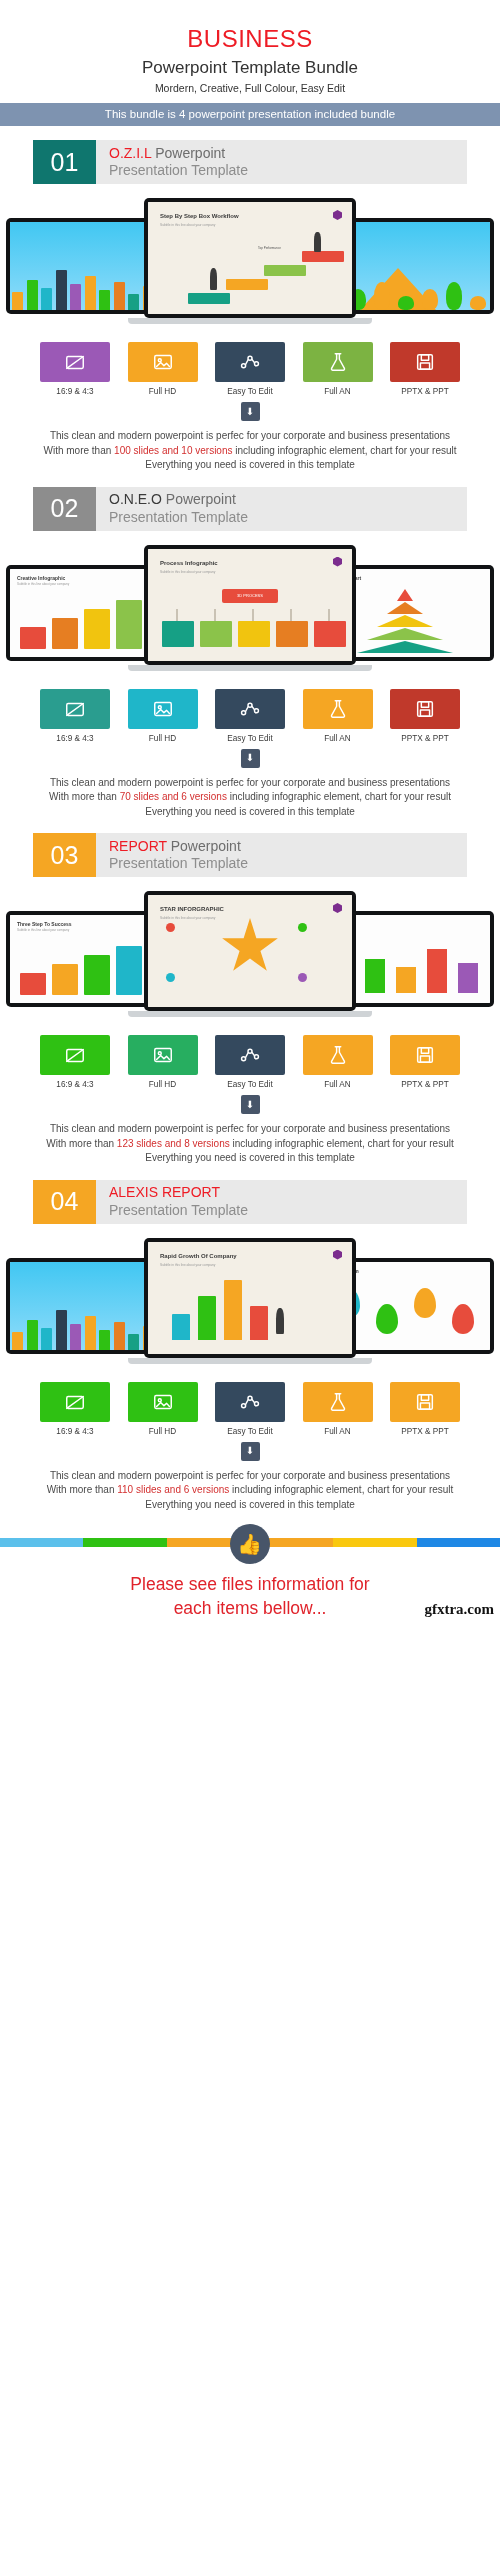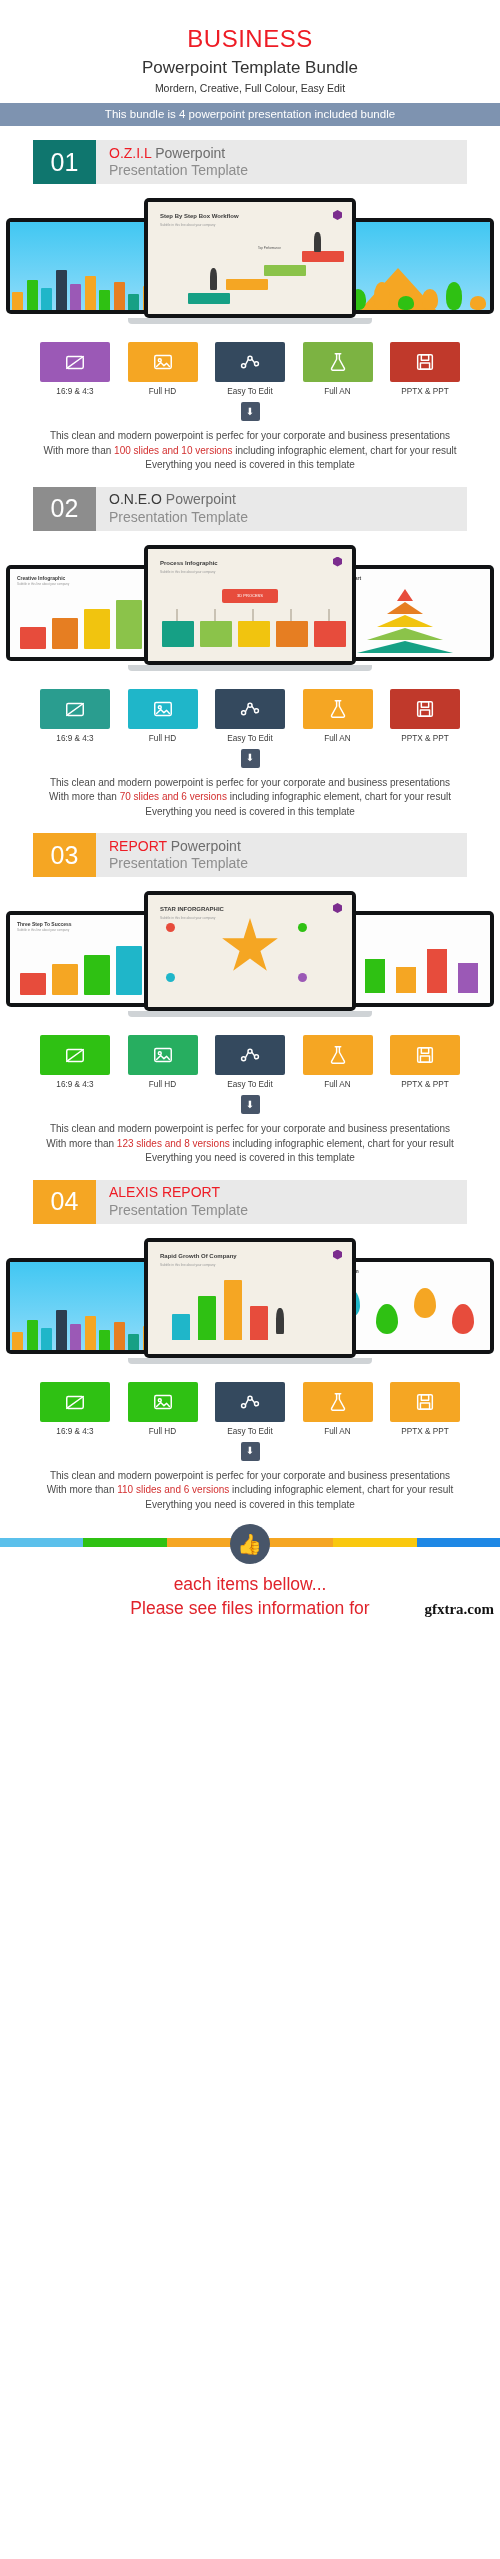--- a/index.html
+++ b/index.html
@@ -620,17 +620,17 @@
   <div class="colorbar" id="colorbar">
       <span style="background: rgb(91, 192, 235);"></span>
       <span style="background: rgb(47, 193, 19);"></span>
       <span style="background: rgb(245, 166, 35);"></span>
       <span style="background: rgb(245, 166, 35);"></span>
       <span style="background: rgb(249, 200, 14);"></span>
       <span style="background: rgb(30, 136, 229);"></span>
     </div>
   <div class="thumb-circle">👍</div>
   <div class="foot-text">
+    <div>Please see files information for</div>
     <div>each items bellow...</div>
-    <div>Please see files information for</div>
   </div>
   <div class="watermark">gfxtra.com</div>
 </div>
 
 </body></html>

